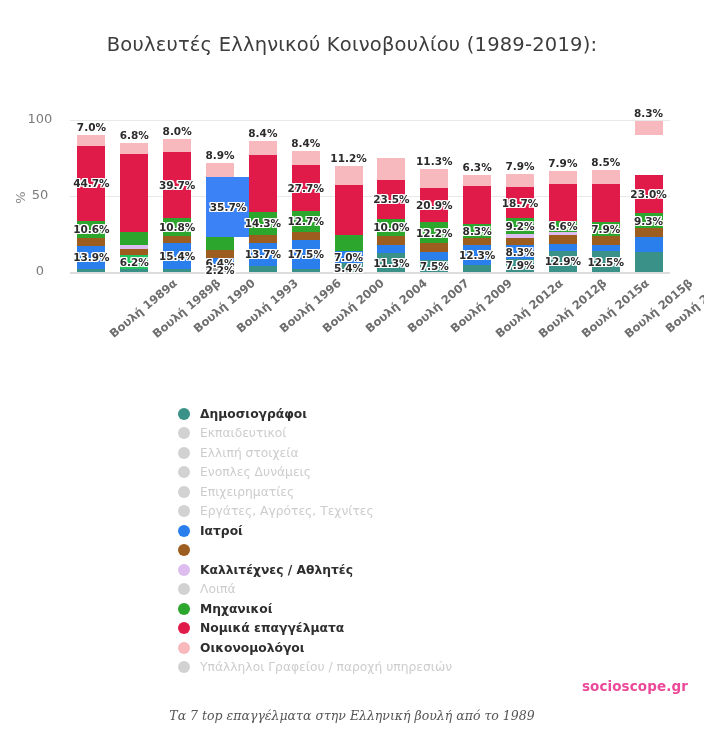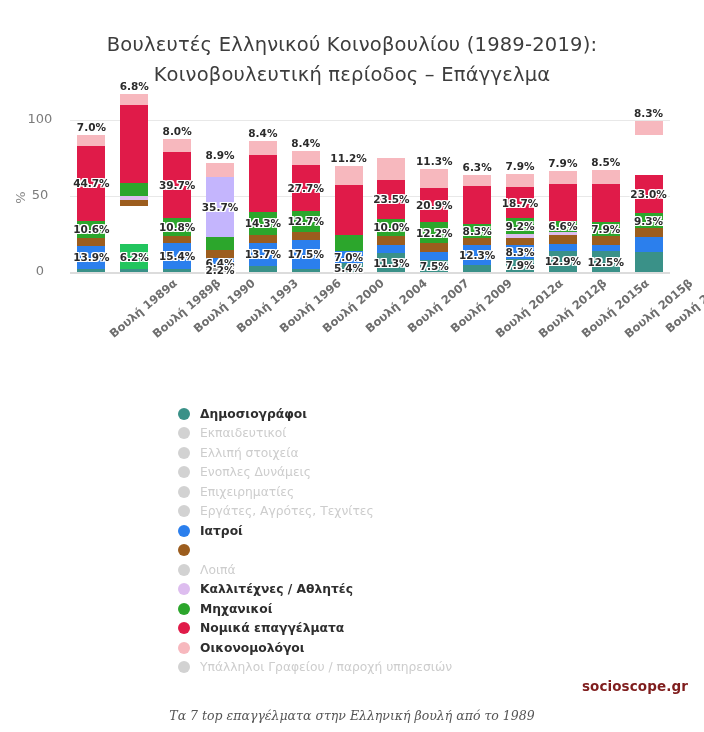--- a/index.html
+++ b/index.html
@@ -180,21 +180,21 @@
     font-weight: normal;
   }
 
   
   .brand {
     position: absolute;
     right: 16px;
     top: 678px;
     font-size: 13.5px;
     font-weight: bold;
-    color: #7f1d1d;
+    color: #ec4899;
     letter-spacing: .1px;
   }
   .caption {
     position: absolute;
     top: 708px;
     left: 0;
     width: 704px;
     text-align: center;
     font-size: 12.5px;
     font-style: italic;
@@ -202,21 +202,20 @@
     font-family: "DejaVu Serif", serif;
   }
 </style>
 </head>
 <body>
 
 <div id="figure">
 
   <div class="title-block">
     <div class="title-line">Βουλευτές Ελληνικού Κοινοβουλίου (1989-2019):</div>
-    <div class="title-line">Κοινοβουλευτική περίοδος – Επάγγελμα</div>
   </div>
 
   <div class="plot-wrap">
     <div class="grid-line grid-100"></div>
     <div class="grid-line grid-50"></div>
     <div class="grid-line grid-0"></div>
 
     <div class="ytick ytick-100">100</div>
     <div class="ytick ytick-50">50</div>
     <div class="ytick ytick-0">0</div>
@@ -241,21 +240,21 @@
           <div class="seg" style="height: 3.32px; background: rgb(58, 145, 136);"></div>
         </div>
         <div class="bar-col" style="left: 50.2857px;">
           <div class="seg" style="height: 11.288px; background: rgb(247, 184, 190);">
             <span class="seg-label above">6.8%</span>
           </div>
           <div class="seg" style="height: 78.02px; background: rgb(224, 27, 73);"></div>
           <div class="seg" style="height: 13.28px; background: rgb(44, 166, 44);"></div>
           <div class="seg" style="height: 3.32px; background: rgb(221, 189, 239);"></div>
           <div class="seg" style="height: 6.64px; background: rgb(156, 93, 30);"></div>
-          <div class="seg" style="height: 25px; background: #22c55e; margin-top: 38px;">
+          <div class="seg" style="height: 14px; background: #22c55e;">
             <span class="seg-label">6.2%</span>
           </div>
           <div class="seg" style="height: 2.822px; background: rgb(58, 145, 136);"></div>
         </div>
         <div class="bar-col" style="left: 93.1429px;">
           <div class="seg" style="height: 13.28px; background: rgb(247, 184, 190);">
             <span class="seg-label above">8.0%</span>
           </div>
           <div class="seg" style="height: 65.902px; background: rgb(224, 27, 73);">
             <span class="seg-label">39.7%</span>
@@ -266,21 +265,21 @@
           <div class="seg" style="height: 7.47px; background: rgb(156, 93, 30);"></div>
           <div class="seg" style="height: 25.564px; background: rgb(43, 127, 237);">
             <span class="seg-label">15.4%</span>
           </div>
           <div class="seg" style="height: 3.32px; background: rgb(58, 145, 136);"></div>
         </div>
         <div class="bar-col" style="left: 136px;">
           <div class="seg" style="height: 14.774px; background: rgb(247, 184, 190);">
             <span class="seg-label above">8.9%</span>
           </div>
-          <div class="seg" style="height: 59.262px; background: #c4b5fd;">
+          <div class="seg" style="height: 59.262px; background: #3b82f6; padding-left: 16px;">
             <span class="seg-label">35.7%</span>
           </div>
           <div class="seg" style="height: 13.28px; background: rgb(44, 166, 44);"></div>
           <div class="seg" style="height: 7.802px; background: rgb(156, 93, 30);"></div>
           <div class="seg" style="height: 10.624px; background: rgb(43, 127, 237);">
             <span class="seg-label">6.4%</span>
           </div>
           <div class="seg" style="height: 3.652px; background: #a3a3a3;">
             <span class="seg-label">2.2%</span>
           </div>
@@ -480,28 +479,28 @@
         <span class="legend-dot" style="background: rgb(210, 210, 210);"></span>
         <span class="legend-label">Εργάτες, Αγρότες, Τεχνίτες</span>
       </div>
       <div class="legend-item">
         <span class="legend-dot" style="background: rgb(43, 127, 237);"></span>
         <span class="legend-label">Ιατροί</span>
       </div>
       <div class="legend-item">
         <span class="legend-dot" style="background: rgb(156, 93, 30);"></span>
       </div>
-      <div class="legend-item off">
-        <span class="legend-dot" style="background: rgb(210, 210, 210);"></span>
-        <span class="legend-label">Λοιπά</span>
-      </div>
       <div class="legend-item">
         <span class="legend-dot" style="background: rgb(221, 189, 239);"></span>
         <span class="legend-label">Καλλιτέχνες / Αθλητές</span>
       </div>
+      <div class="legend-item off">
+        <span class="legend-dot" style="background: rgb(210, 210, 210);"></span>
+        <span class="legend-label">Λοιπά</span>
+      </div>
       <div class="legend-item">
         <span class="legend-dot" style="background: rgb(44, 166, 44);"></span>
         <span class="legend-label">Μηχανικοί</span>
       </div>
       <div class="legend-item">
         <span class="legend-dot" style="background: rgb(224, 27, 73);"></span>
         <span class="legend-label">Νομικά επαγγέλματα</span>
       </div>
       <div class="legend-item">
         <span class="legend-dot" style="background: rgb(247, 184, 190);"></span>

